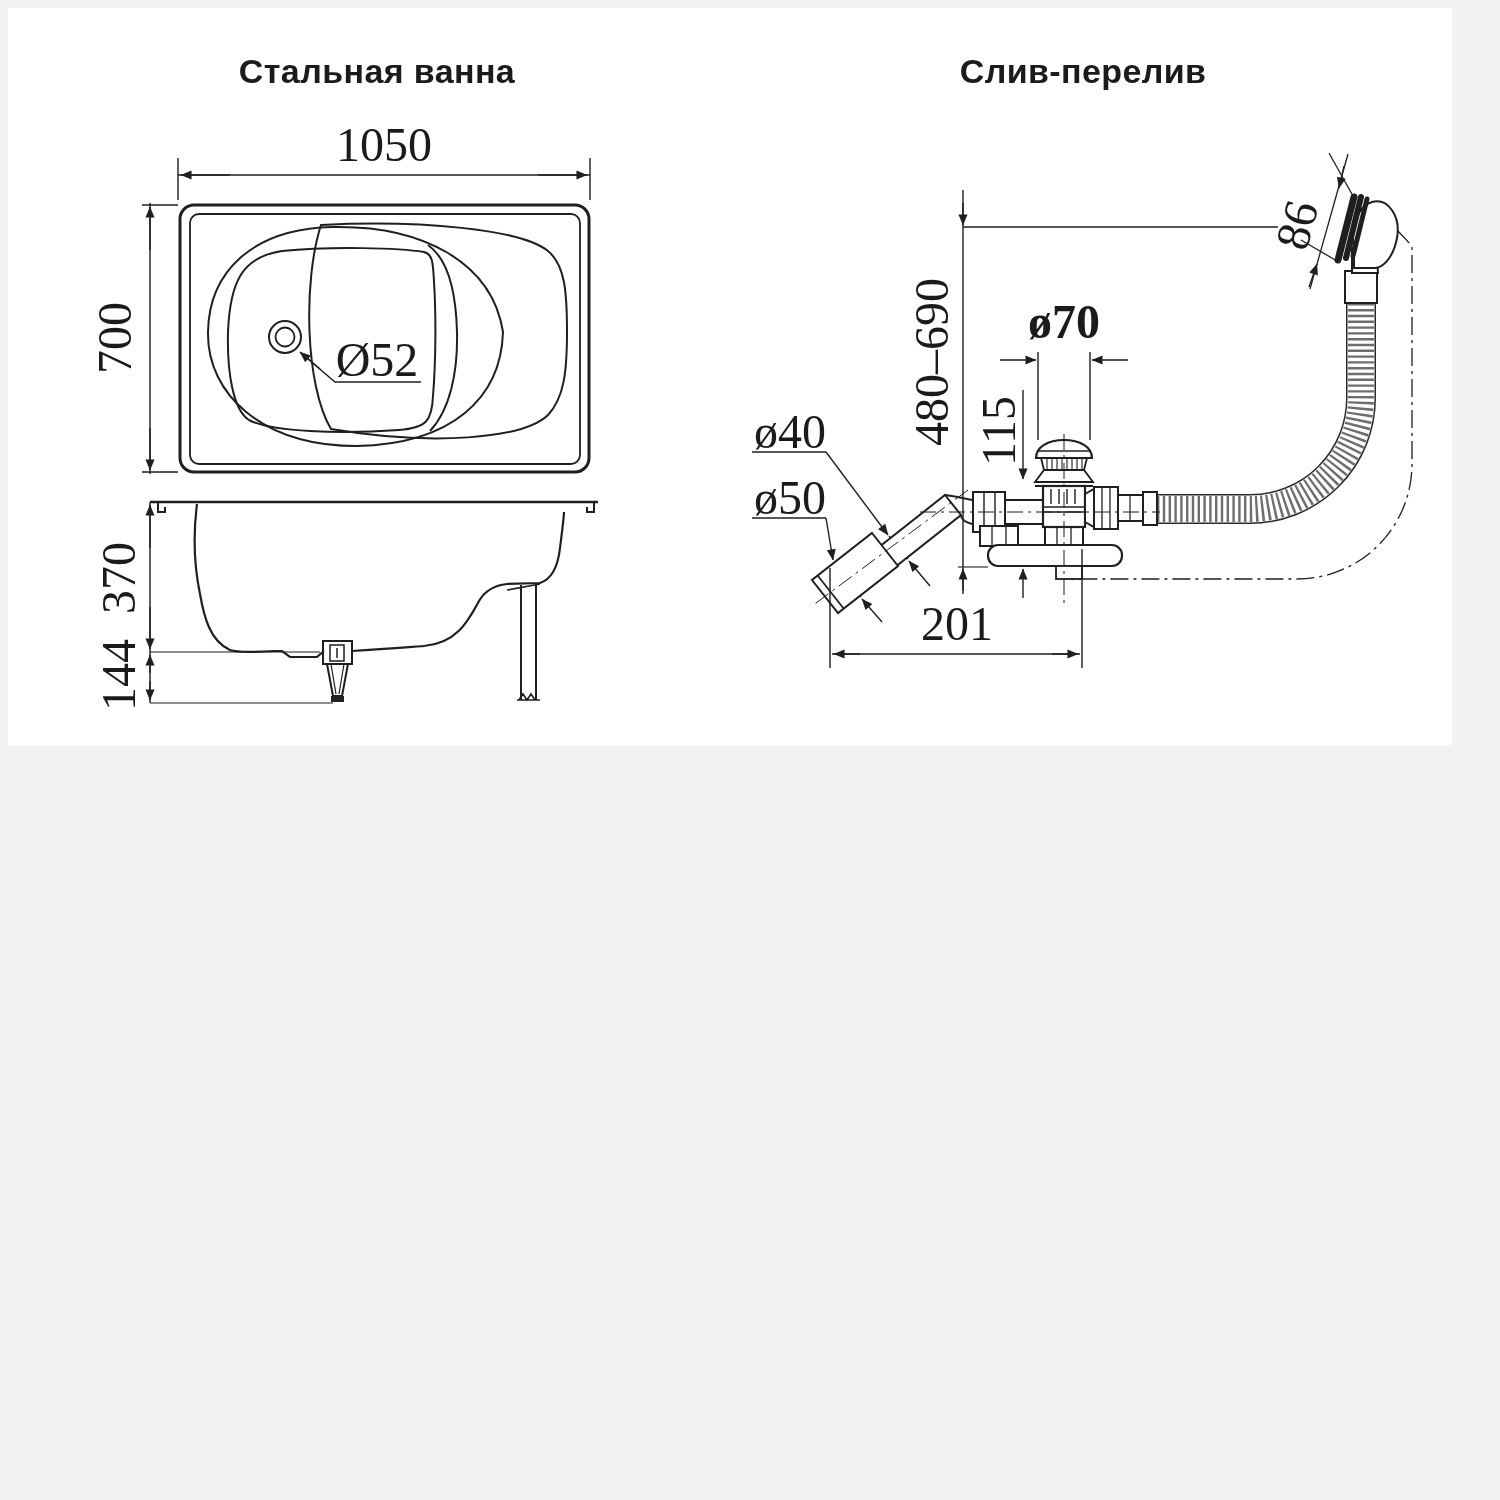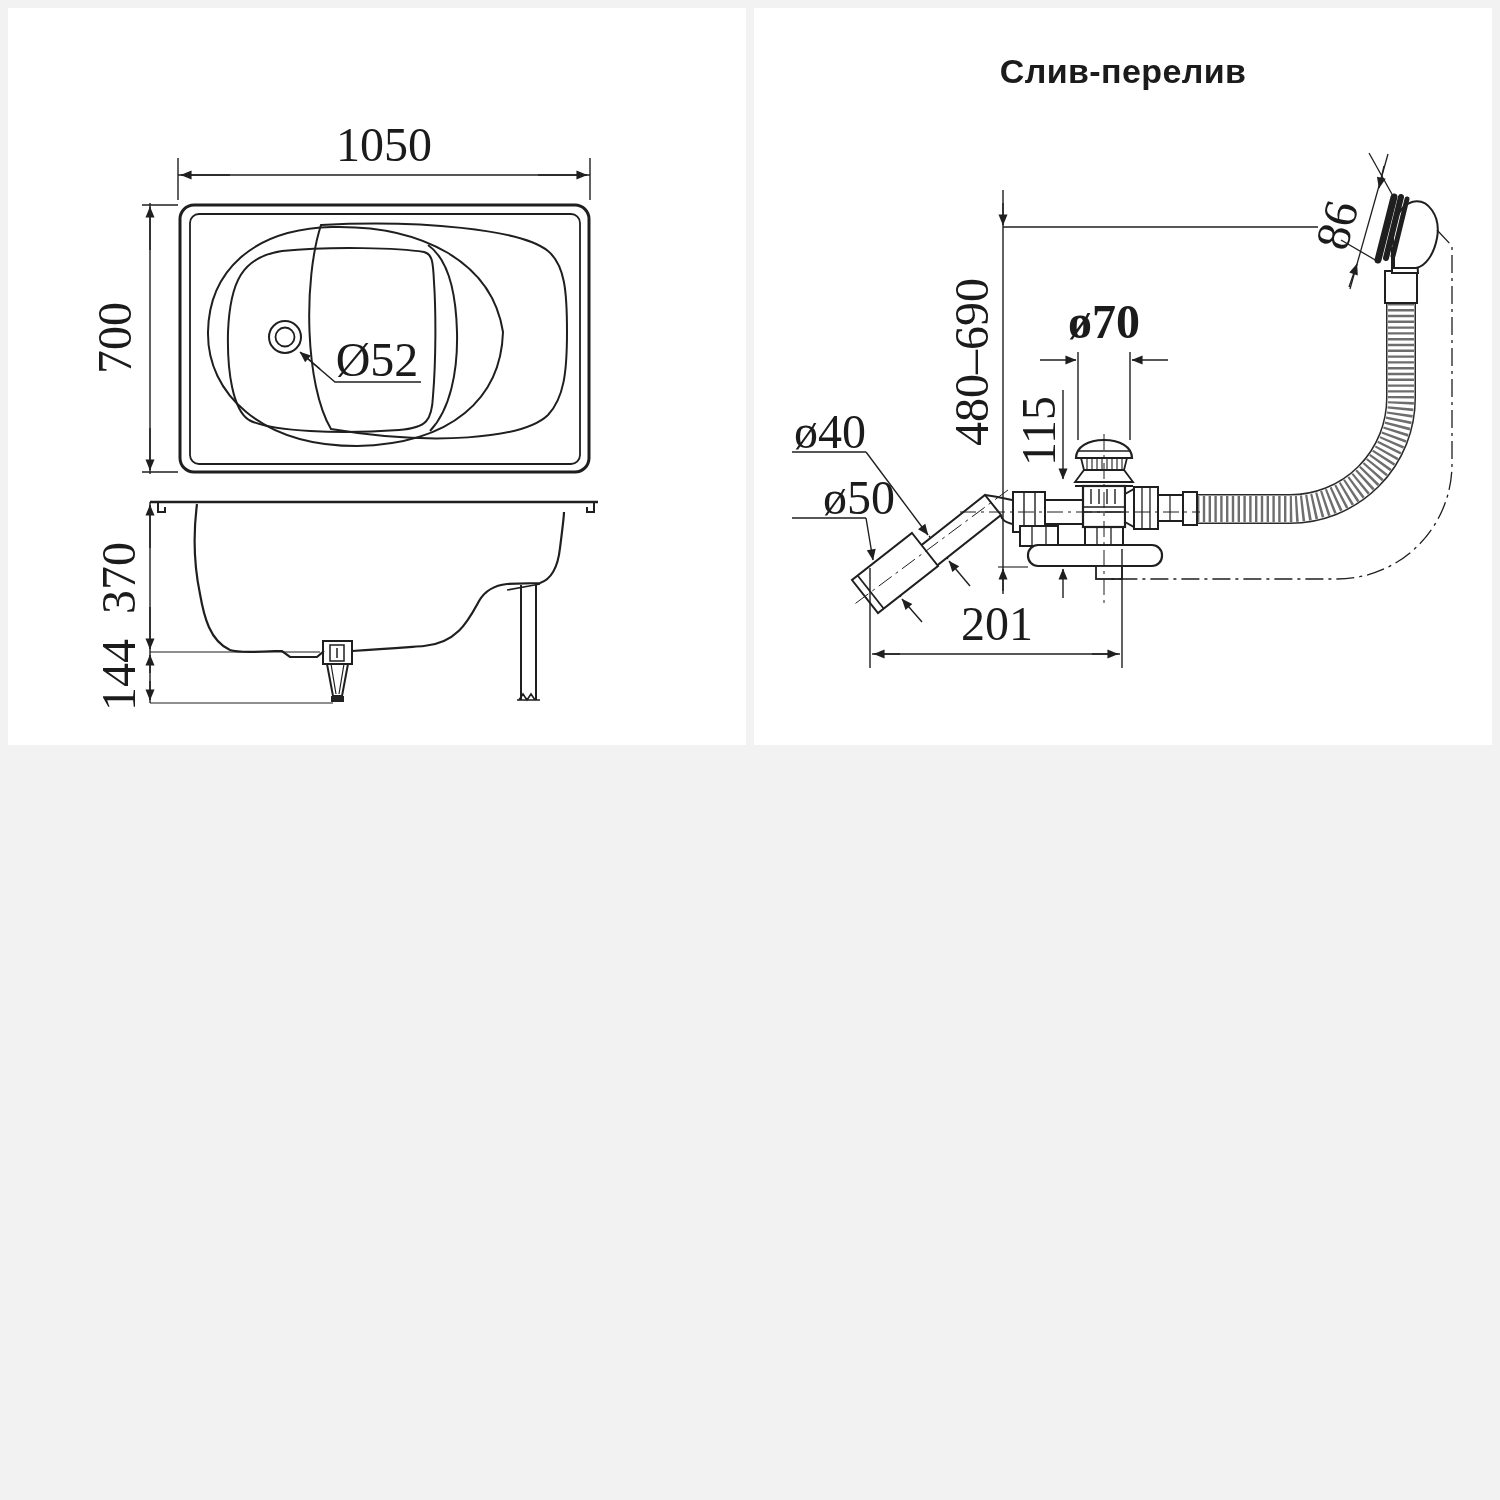--- a/index.html
+++ b/index.html
@@ -1,20 +1,20 @@
 <!DOCTYPE html>
 <html><head>
 <meta charset="utf-8">
 <style>
   html,body{margin:0;padding:0;}
   .page{position:relative;width:1500px;height:1500px;background:#f2f2f2;overflow:hidden;
         font-family:"Liberation Sans",sans-serif;}
   .card{position:absolute;top:8px;width:738px;height:737px;background:#ffffff;}
   .card.left{left:8px;}
-  .card.right{left:754px;}
+  .card.right{left:714px;}
   .card svg{position:absolute;left:0;top:0;}
   .panel-title{position:absolute;left:0;right:0;top:44px;text-align:center;
         font-size:34px;font-weight:600;color:#1b1b1b;letter-spacing:.4px;}
   .dim{position:absolute;font-family:"Liberation Serif",serif;font-size:48px;color:#1b1b1b;
         white-space:nowrap;transform:translate(-50%,-50%);line-height:1;}
   .dim.rot{transform:translate(-50%,-50%) rotate(-90deg);}
   .dim.rot75{transform:translate(-50%,-50%) rotate(-75deg);}
   .stroke{stroke:#1f1f1f;fill:none;}
 </style>
 </head>
@@ -90,20 +90,21 @@
         <line x1="150" y1="652" x2="320" y2="652" stroke-width="1.1"></line>
         <line x1="150" y1="703" x2="333" y2="703" stroke-width="1.1"></line>
         <line x1="150" y1="502" x2="150" y2="703"></line>
         <line x1="150" y1="548" x2="150" y2="505" marker-end="url(#arL)"></line>
         <line x1="150" y1="607" x2="150" y2="649" marker-end="url(#arL)"></line>
         <line x1="150" y1="673" x2="150" y2="655" marker-end="url(#arL)"></line>
         <line x1="150" y1="681" x2="150" y2="700" marker-end="url(#arL)"></line>
       </g>
     </svg>
 
+    <div class="panel-title">Стальная ванна</div>
     <div class="dim" style="left:376px;top:137px;">1050</div>
     <div class="dim rot" style="left:107px;top:330px;">700</div>
     <div class="dim" style="left:369px;top:352px;">Ø52</div>
     <div class="dim rot" style="left:111px;top:570px;">370</div>
     <div class="dim rot" style="left:111px;top:667px;">144</div>
   </div>
 
   <div class="card right">
     <svg width="738" height="737" viewBox="754 8 738 737">
       <defs>
@@ -225,17 +226,17 @@
 
       <path class="stroke" stroke-width="1.3" stroke-dasharray="18 5 3 5" d="M 1437,230 L 1452,246 L 1452,464 A 115 115 0 0 1 1337,579 L 1108,579"></path>
     </svg>
 
     <div class="panel-title">Слив-перелив</div>
     <div class="dim rot75" style="left:583px;top:217px;">86</div>
     <div class="dim rot" style="left:218px;top:354px;">480–690</div>
     <div class="dim" style="left:350px;top:314px;font-weight:bold;">ø70</div>
     <div class="dim rot" style="left:285px;top:423px;">115</div>
     <div class="dim" style="left:76px;top:424px;">ø40</div>
-    <div class="dim" style="left:76px;top:490px;margin-left:29px;">ø50</div>
+    <div class="dim" style="left:76px;top:490px;">ø50</div>
     <div class="dim" style="left:243px;top:616px;">201</div>
   </div>
 
 </div>
 
 </body></html>

